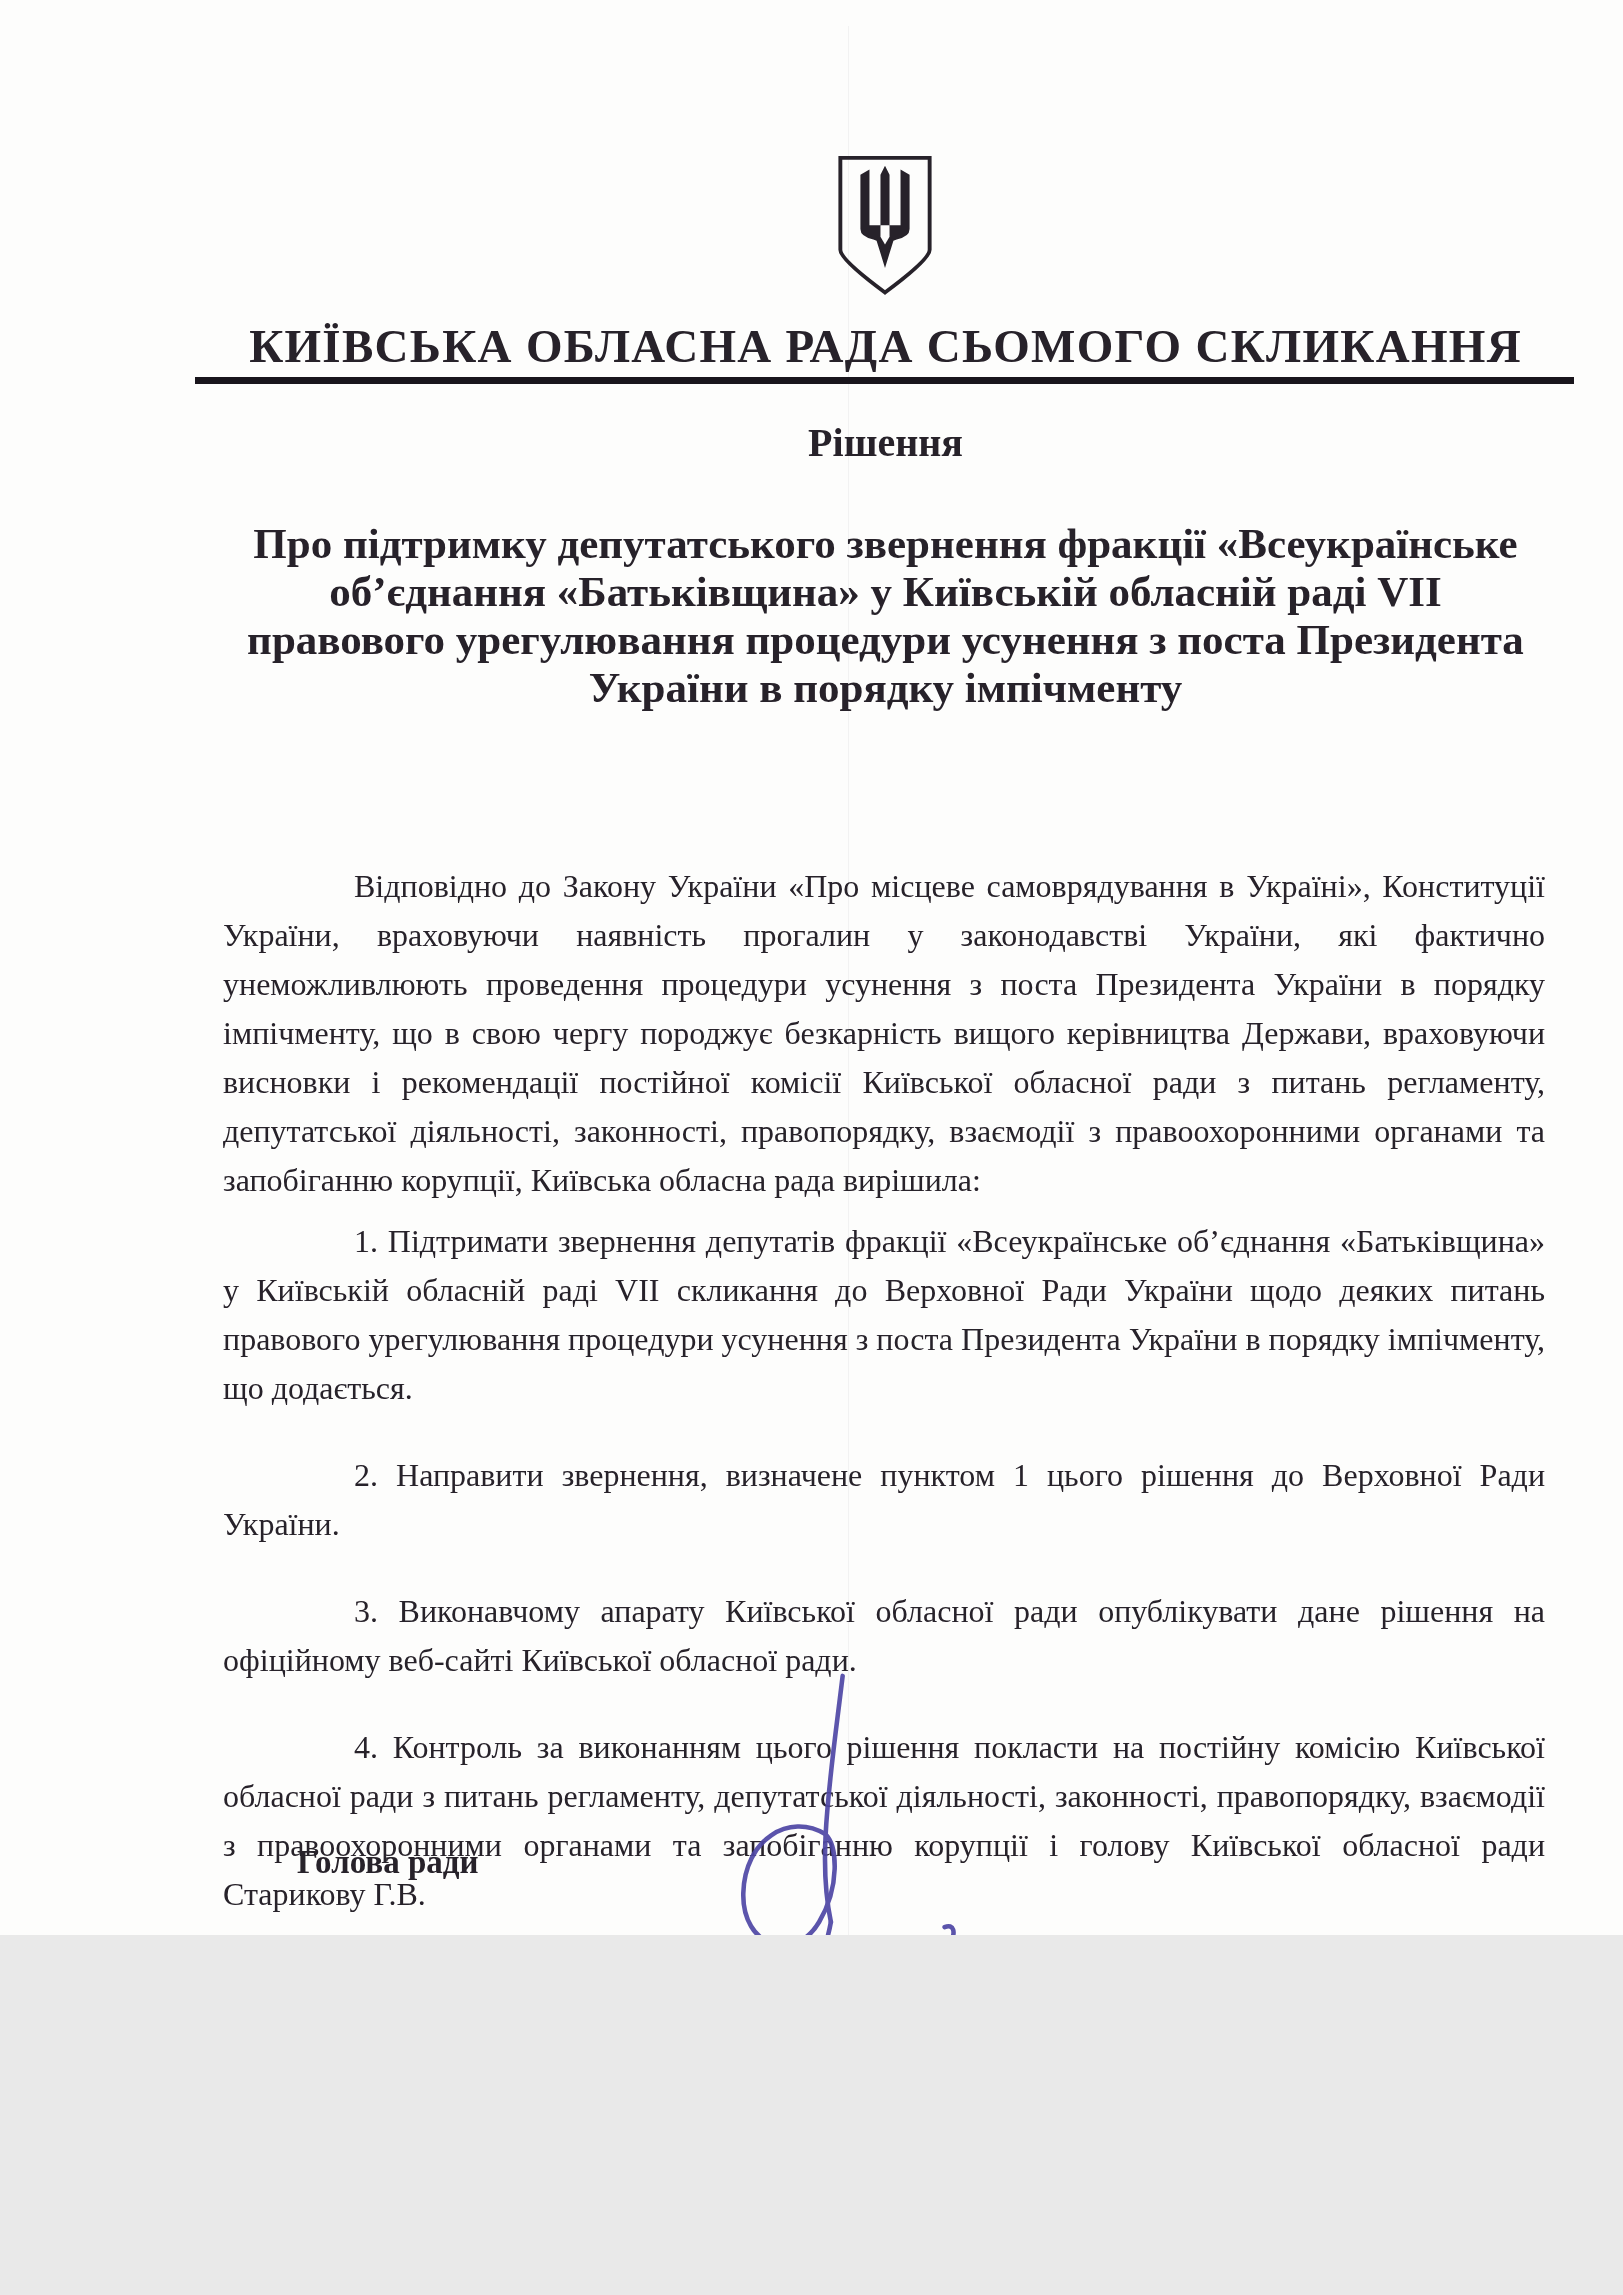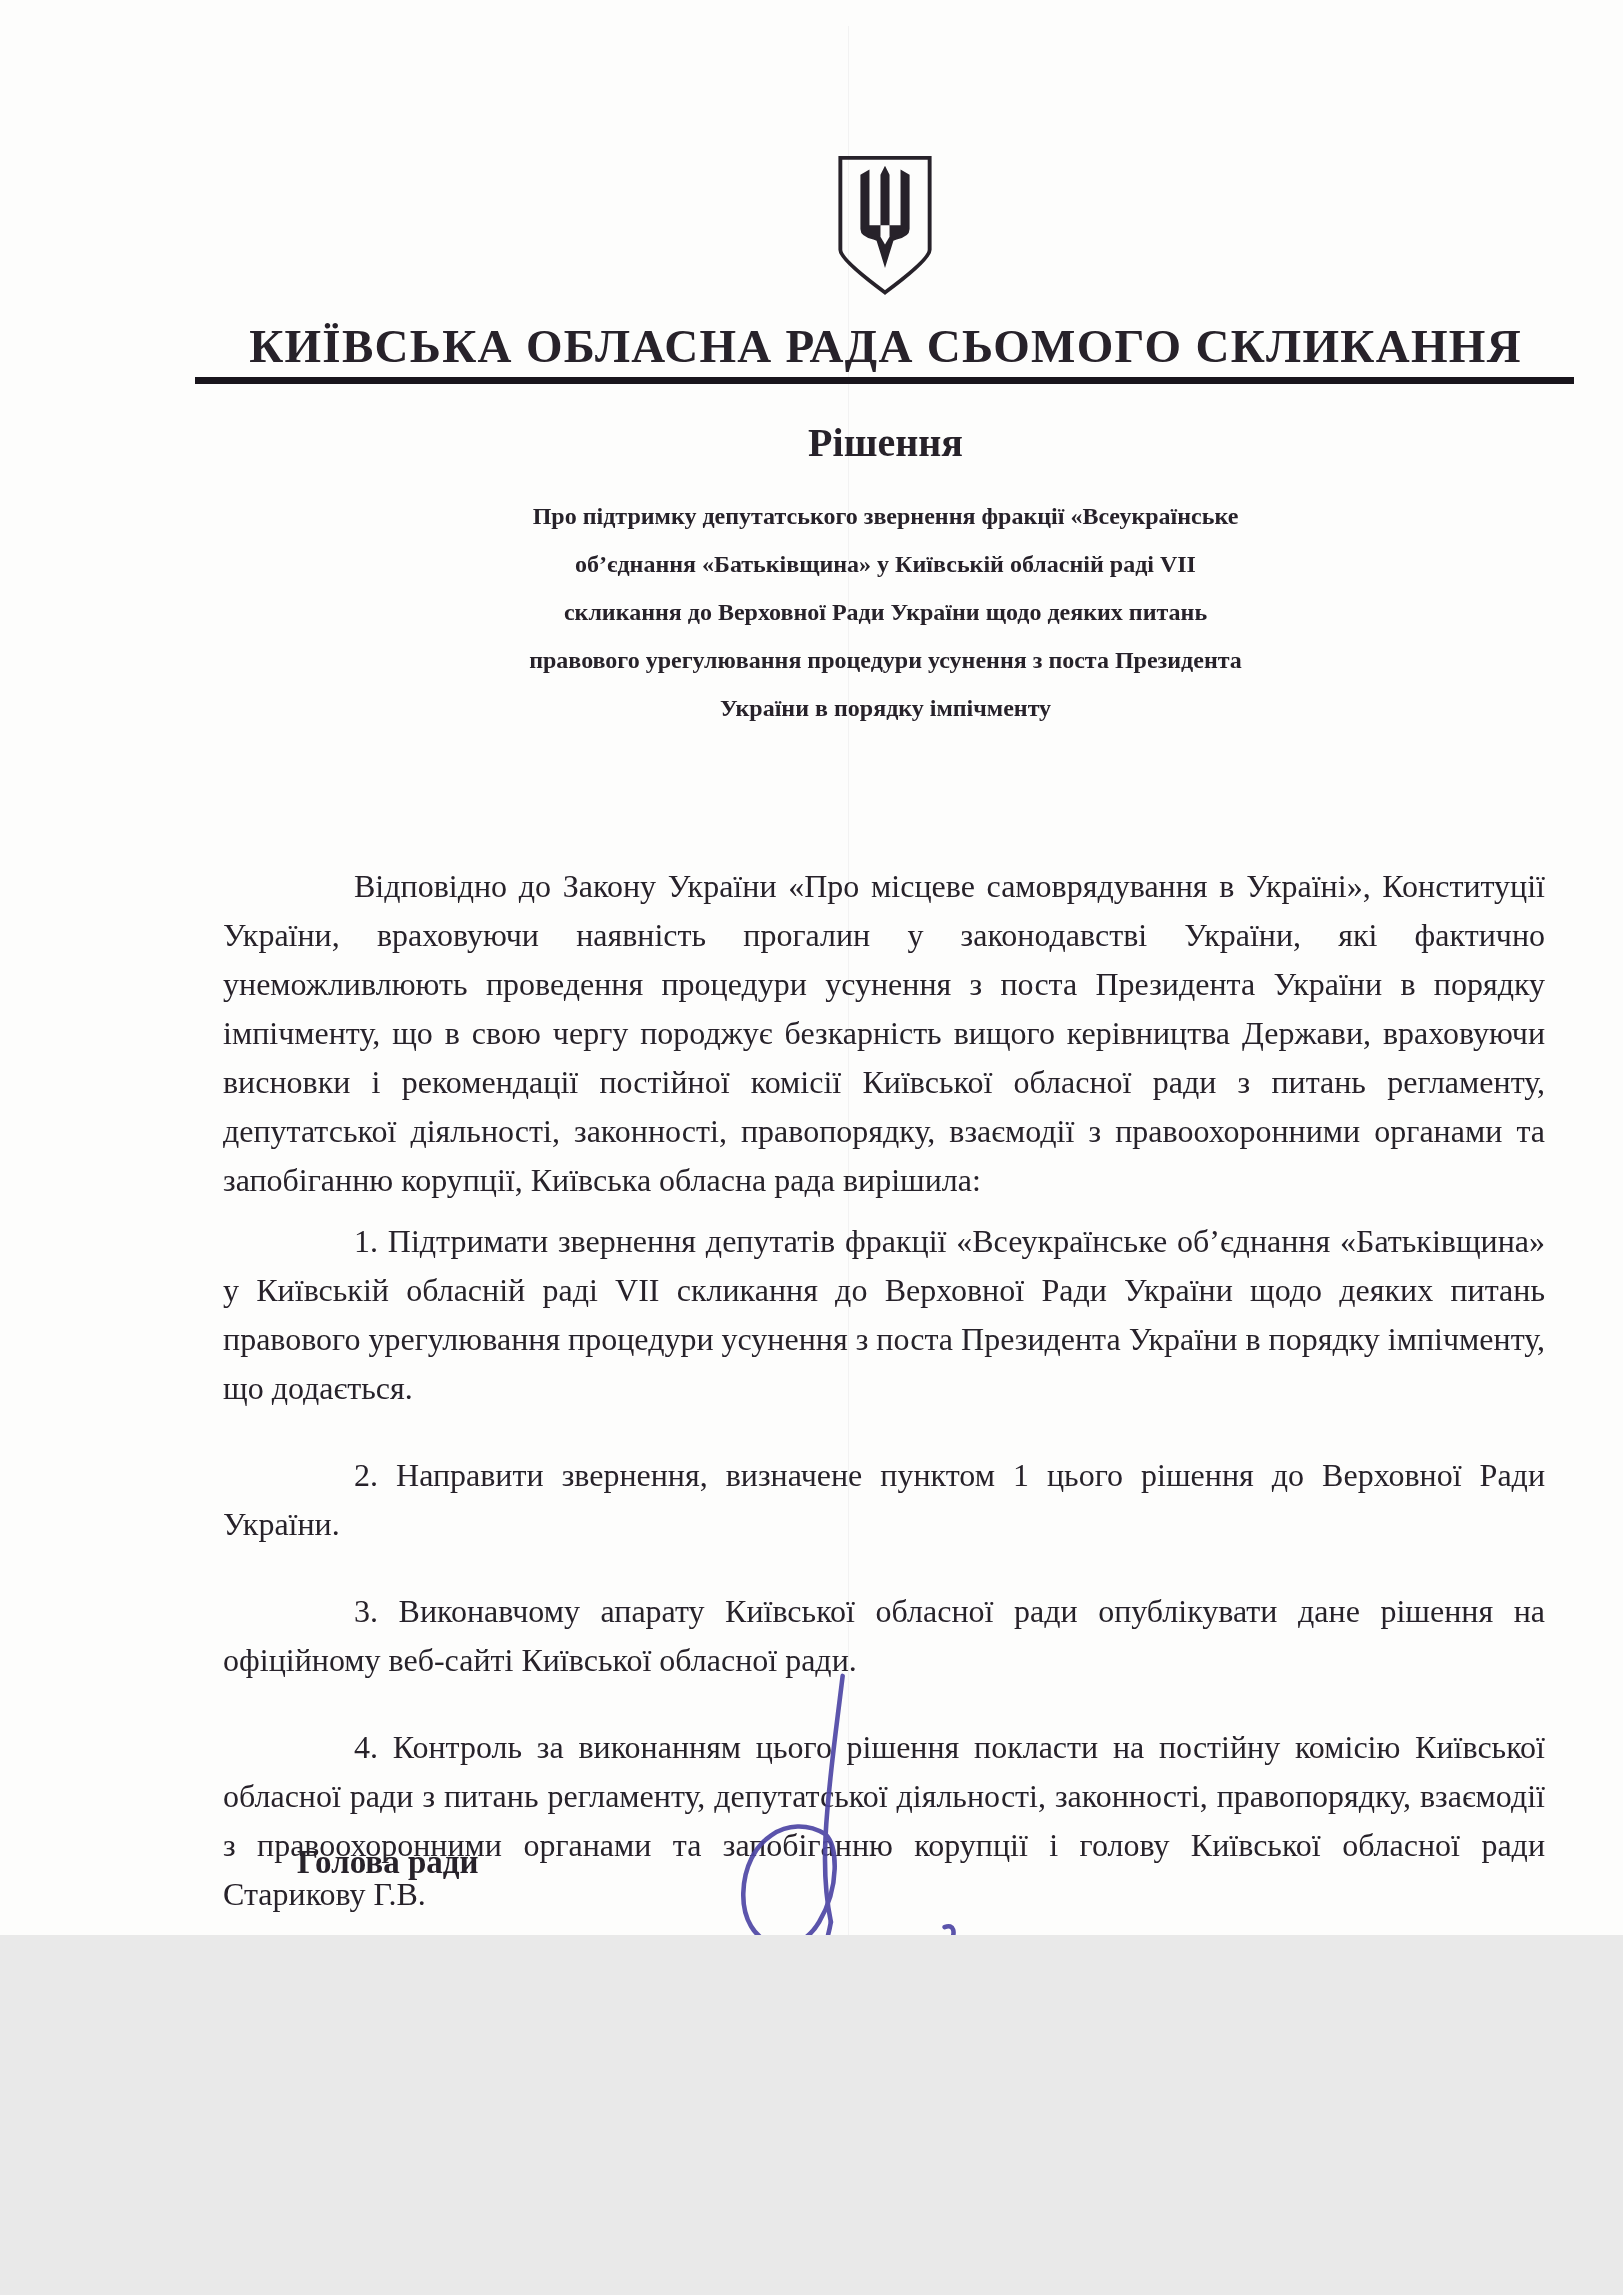--- a/index.html
+++ b/index.html
@@ -44,23 +44,23 @@
     background:var(--rule);
   }
   .doc-type{
     position:absolute;
     left:149px;top:419px;width:1473px;
     text-align:center;
     font-size:40px;font-weight:bold;
   }
   .doc-title{
     position:absolute;
-    left:149px;top:492px;width:1473px;
+    left:149px;top:520px;width:1473px;
     text-align:center;
-    font-size:24px;font-weight:bold;
+    font-size:43px;font-weight:bold;
     line-height:48px;
   }
   .doc-title .t-line{display:block;}
   
   .body-block{
     position:absolute;
     left:223px;top:814px;
     width:1322px;
     font-size:32px;
     line-height:49px;
@@ -128,21 +128,20 @@
 
   <div class="council">КИЇВСЬКА ОБЛАСНА РАДА СЬОМОГО СКЛИКАННЯ</div>
 
   <div class="rule"></div>
 
   <div class="doc-type">Рішення</div>
 
   <div class="doc-title">
     <span class="t-line">Про підтримку депутатського звернення фракції «Всеукраїнське</span>
     <span class="t-line">об’єднання «Батьківщина» у Київській обласній раді VII</span>
-    <span class="t-line">скликання до Верховної Ради України щодо деяких питань</span>
     <span class="t-line">правового урегулювання процедури усунення з поста Президента</span>
     <span class="t-line">України в порядку імпічменту</span>
   </div>
 
   <div class="body-block">
     <p>Відповідно до Закону України «Про місцеве самоврядування в Україні», Конституції України, враховуючи наявність прогалин у законодавстві України, які фактично унеможливлюють проведення процедури усунення з поста Президента України в порядку імпічменту, що в свою чергу породжує безкарність вищого керівництва Держави, враховуючи висновки і рекомендації постійної комісії Київської обласної ради з питань регламенту, депутатської діяльності, законності, правопорядку, взаємодії з правоохоронними органами та запобіганню корупції, Київська обласна рада вирішила:</p>
     <p class="item-first">1. Підтримати звернення депутатів фракції «Всеукраїнське об’єднання «Батьківщина» у Київській обласній раді VII скликання до Верховної Ради України щодо деяких питань правового урегулювання процедури усунення з поста Президента України в порядку імпічменту, що додається.</p>
     <p class="item">2. Направити звернення, визначене пунктом 1 цього рішення до Верховної Ради України.</p>
     <p class="item">3. Виконавчому апарату Київської обласної ради опублікувати дане рішення на офіційному веб-сайті Київської обласної ради.</p>
     <p class="item">4. Контроль за виконанням цього рішення покласти на постійну комісію Київської обласної ради з питань регламенту, депутатської діяльності, законності, правопорядку, взаємодії з правоохоронними органами та запобіганню корупції і голову Київської обласної ради Старикову Г.В.</p>

